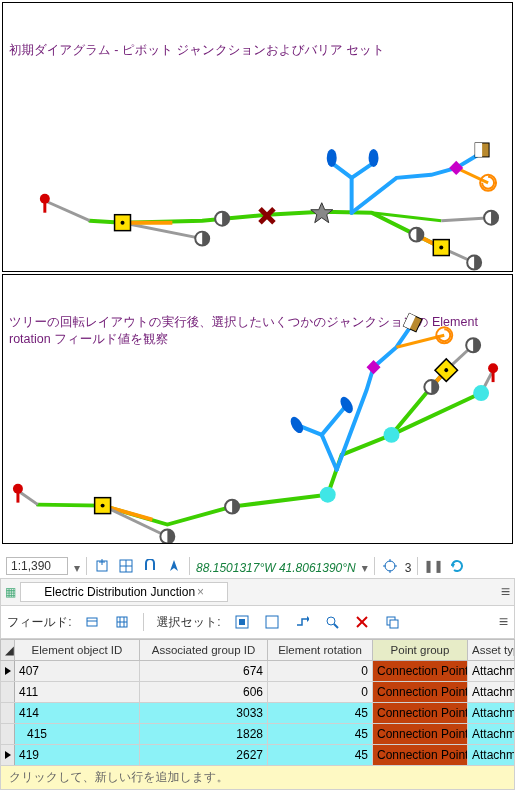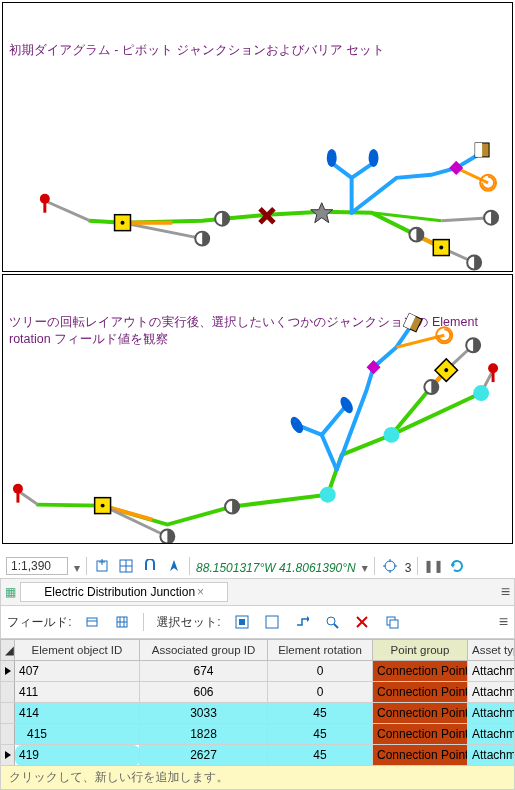--- a/index.html
+++ b/index.html
@@ -112,21 +112,21 @@
     color:#333;
     text-align:center;
     font-size:11.5px;
     white-space:nowrap;
     overflow:hidden;
   }
   .grid th.asset-group { background:#e7ecc7; }
   .grid td {
     border:1px solid #d0d0d0;
     padding:3px 4px;
-    text-align:center;
+    text-align:right;
     white-space:nowrap;
     overflow:hidden;
   }
   .grid td.asset-group { background:#c2410c; text-align:right; }
   .grid td.asset-type  { text-align:left; }
   .grid tr.row-default td:not(.asset-group) { background:#f1f1f1; }
   .grid tr.row-hilite  td:not(.asset-group) { background:#8cf2f7; }
   .grid td.rowhdr {
     width:12px; padding:0;
     background:#e8e8e8 !important;
@@ -471,21 +471,21 @@
       <tr class="row-hilite">
         <td class="rowhdr"></td>
         <td style="text-align: left; padding-left: 12px;">415</td>
         <td>1828</td>
         <td>45</td>
         <td class="asset-group">Connection Point</td>
         <td class="asset-type">Attachment</td>
       </tr>
       <tr class="row-hilite">
         <td class="rowhdr tri"></td>
-        <td style="text-align: left; border-radius: 7px;">419</td>
+        <td style="text-align: left;">419</td>
         <td>2627</td>
         <td>45</td>
         <td class="asset-group">Connection Point</td>
         <td class="asset-type">Attachment</td>
       </tr>
     </tbody>
 </table>
 <div class="footer-msg">クリックして、新しい行を追加します。</div>
 
 </body></html>

